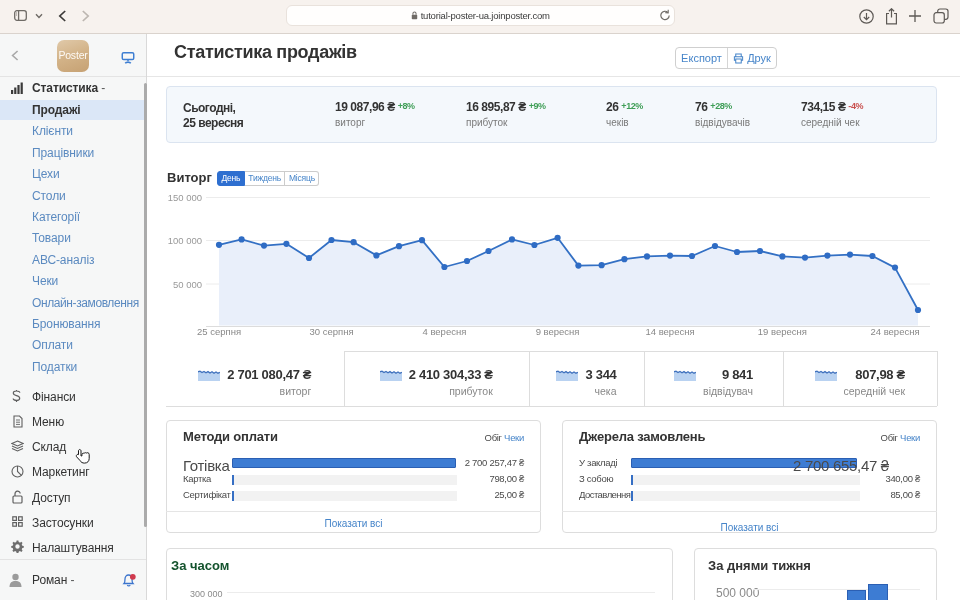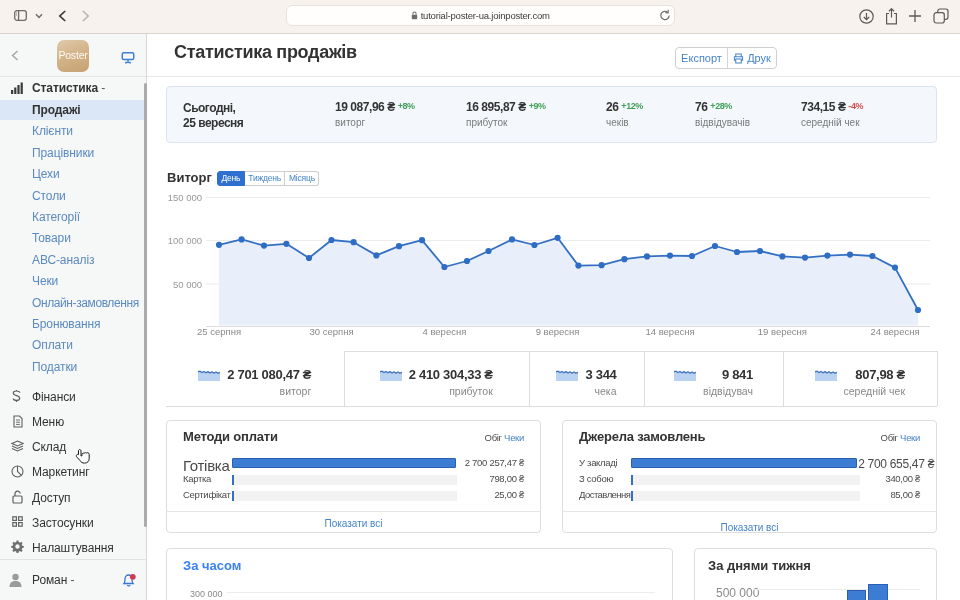--- a/index.html
+++ b/index.html
@@ -327,29 +327,29 @@
     <div class="abs" style="left:432px;top:352px;font-size:13px;font-weight:bold;color:#333;letter-spacing:-0.2px;">Джерела замовлень</div>
     <div class="abs" style="left:415px;top:355px;width:358px;text-align:right;font-size:9.5px;color:#4a4a4a;letter-spacing:-0.3px;">Обіг <span class="link">Чеки</span></div>
     <div class="abs" style="left:432px;top:379.5px;font-size:9.5px;color:#4a4a4a;letter-spacing:-0.3px;">У закладі</div>
     <div class="abs" style="left:432px;top:395.5px;font-size:9.5px;color:#4a4a4a;letter-spacing:-0.3px;">З собою</div>
     <div class="abs" style="left:432px;top:411.5px;font-size:9.5px;color:#4a4a4a;letter-spacing:-0.55px;">Доставлення</div>
     <div class="abs" style="left:484px;top:380.5px;width:226px;height:10px;background:#3d7cd3;border:1px solid #2b5fb3;border-radius:1px;"></div>
     <div class="abs" style="left:484px;top:397.5px;width:229px;height:10px;background:#f2f2f2;"></div>
     <div class="abs" style="left:484px;top:397.5px;width:2px;height:10px;background:#366fc4;"></div>
     <div class="abs" style="left:484px;top:413.5px;width:229px;height:10px;background:#f2f2f2;"></div>
     <div class="abs" style="left:484px;top:413.5px;width:2px;height:10px;background:#366fc4;"></div>
-    <div class="abs" style="left:660px;top:379.5px;width:127px;text-align:right;font-size:12px;color:#4a4a4a;letter-spacing:-0.3px;">2 700 655,47 ₴</div>
+    <div class="abs" style="left:646px;top:379.5px;width:127px;text-align:left;font-size:15px;color:#4a4a4a;letter-spacing:-0.3px;">2 700 655,47 ₴</div>
     <div class="abs" style="left:646px;top:395.5px;width:127px;text-align:right;font-size:9.5px;color:#4a4a4a;letter-spacing:-0.3px;">340,00 ₴</div>
     <div class="abs" style="left:646px;top:411.5px;width:127px;text-align:right;font-size:9.5px;color:#4a4a4a;letter-spacing:-0.3px;">85,00 ₴</div>
     <div class="abs" style="left:415px;top:434px;width:375px;border-top:1px solid #e5e5e5;"></div>
     <div class="abs" style="left:415px;top:440px;width:375px;text-align:center;"><span class="link" style="font-size:10px;">Показати всі</span></div>
 
     <div class="card" style="left:19px;top:471px;width:507px;height:80px;"></div>
     <div class="card" style="left:547px;top:471px;width:243px;height:80px;"></div>
-    <div class="abs" style="left:36px;top:481px;font-size:13px;font-weight:bold;color:#3b82f6;">За часом</div>
+    <div class="abs" style="left:24px;top:481px;font-size:13px;font-weight:bold;color:#14532d;">За часом</div>
     <div class="abs" style="left:43px;top:511.5px;font-size:9px;color:#8a8a8a;">300 000</div>
     <div class="abs" style="left:80px;top:515px;width:428px;border-top:1px solid #ececec;"></div>
     <div class="abs" style="left:561px;top:481px;font-size:13px;font-weight:bold;color:#333;">За днями тижня</div>
     <div class="abs" style="left:569px;top:508.5px;font-size:12px;color:#8a8a8a;">500 000</div>
     <div class="abs" style="left:606px;top:512px;width:167px;border-top:1px solid #ececec;"></div>
     <div class="abs" style="left:700px;top:513px;width:19px;height:10px;background:#3d7cd3;border:1px solid #2b5fb3;border-bottom:none;"></div>
     <div class="abs" style="left:721px;top:507px;width:20px;height:16px;background:#3d7cd3;border:1px solid #2b5fb3;border-bottom:none;"></div>
   </div>
 </div>
 

